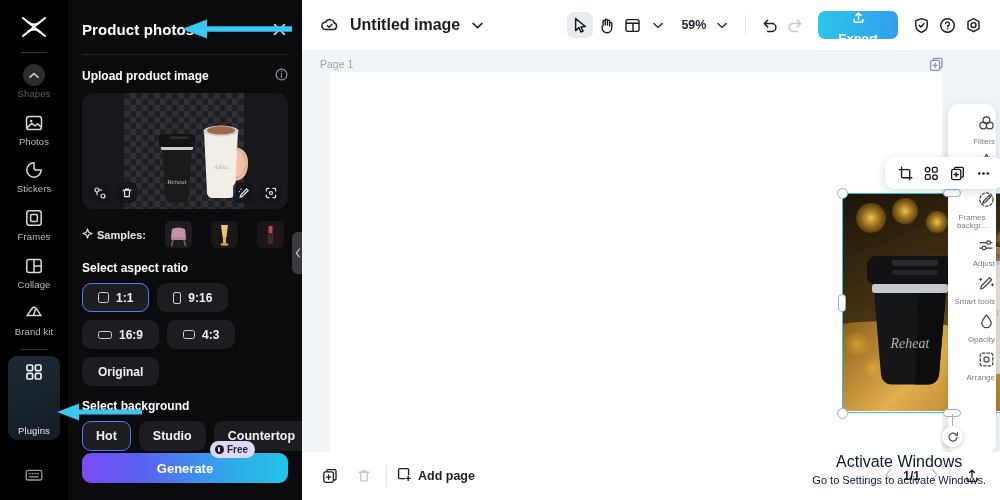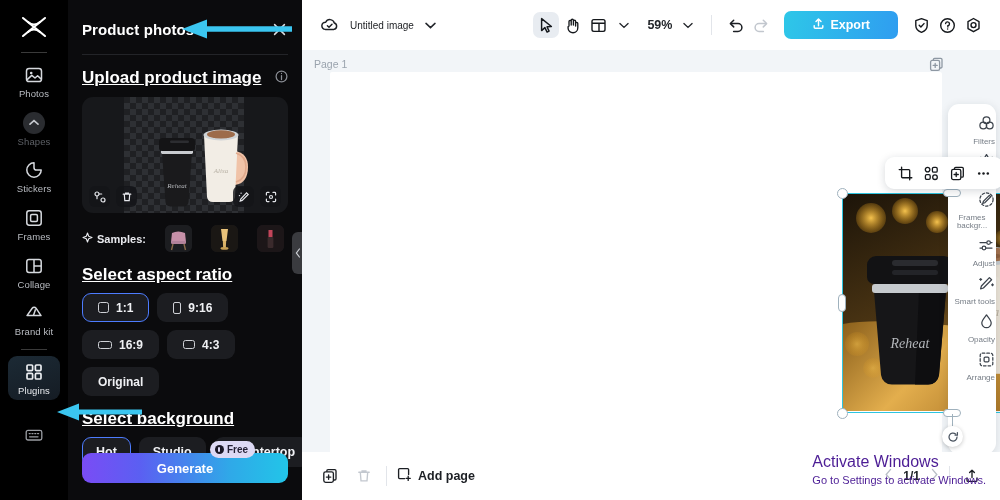--- a/index.html
+++ b/index.html
@@ -22,21 +22,21 @@
     width: 52px; display: flex; flex-direction: column; align-items: center;
     justify-content: center; padding: 5px 0 4px; border-radius: 9px;
     margin-bottom: 3px; cursor: pointer; position: relative;
   }
   .rail-item .ico { width: 22px; height: 22px; display:flex; align-items:center; justify-content:center; }
   .rail-item .lbl {
     font-size: 9.5px; color: #b9bcc2; margin-top: 3px; line-height: 1.12;
     text-align: center; letter-spacing: .1px;
   }
   .rail-item.dim .lbl { color: #5d6066; }
-  .rail-item.sel { background: linear-gradient(160deg,#1c2a35,#151c24); }
+  .rail-item.sel { background: linear-gradient(160deg,#1c2a35,#151c24); gap: 40px; }
   .rail-item.sel .lbl { color: #e8eaee; }
   .rail-scrollcap {
     width: 22px; height: 22px; border-radius: 50%; background: #2a2c30;
     display: flex; align-items: center; justify-content: center;
   }
   .rail-kbd { margin-top: 6px; }
 
   
   .panel {
     width: 234px; height: 500px; background: #0b0b0d; flex: 0 0 234px;
@@ -44,22 +44,22 @@
   }
   .panel-head {
     display: flex; align-items: center; justify-content: space-between;
     padding: 14px 14px 0 14px; height: 44px;
   }
   .panel-title { font-size: 15px; font-weight: bold; color: #fff; letter-spacing: .1px; }
   .panel-close { color: #d6d8dc; cursor: pointer; width:18px;height:18px; display:flex;align-items:center;justify-content:center;}
   .panel-rule { height: 1px; background: #232428; margin: 10px 14px 0; }
 
   .sec-title {
-    font-size: 17px; font-weight: bold; color: #fff; padding: 13px 14px 0;
-    display: flex; align-items: center; justify-content: space-between; text-decoration: underline;
+    font-size: 12px; font-weight: bold; color: #fff; padding: 13px 14px 0;
+    display: flex; align-items: center; justify-content: space-between;
   }
   .info-dot { color: #8b8e95; }
 
   .upload-card {
     margin: 9px 14px 0; height: 116px; border-radius: 11px;
     background: #17181b; position: relative; overflow: hidden;
   }
   .checker {
     position: absolute; left: 42px; top: 0; width: 120px; height: 116px;
     background-image:
@@ -122,35 +122,35 @@
 
   
   .arrow { position: absolute; z-index: 40; pointer-events: none; }
 
   
   .editor { flex: 1; height: 500px; display: flex; flex-direction: column; background: #f7f9fb; position: relative;}
   .topbar {
     height: 50px; background: #fff; display: flex; align-items: center;
     padding: 0 14px; flex: 0 0 50px; position: relative; z-index: 12;
   }
-  .doc-name { font-size: 10px; color: #1b1d21; font-weight: normal; margin-left: 8px;}
+  .doc-name { font-size: 16px; color: #1b1d21; font-weight: bold; margin-left: 8px;}
   .tb-ico { width: 26px; height: 26px; display:flex;align-items:center;justify-content:center; cursor:pointer; border-radius:6px;}
   .tb-gap { width: 10px; }
   .tool-sel { background: #e8ecf1; border-radius: 7px; }
   .zoomtxt { font-size: 12.5px; color: #23262b; font-weight: bold; }
   .vline { width: 1px; height: 20px; background: #e2e5ea; margin: 0 10px; }
   .export-btn {
-    height: 28px; border-radius: 7px; padding: 0 28px;
+    height: 28px; border-radius: 7px; padding: 0 20px;
     background: linear-gradient(100deg,#2ec7e8,#2f9df0);
     color: #fff; font-size: 12.5px; font-weight: bold;
-    display: flex; align-items: center; gap: 5px; cursor: pointer;
+    display: flex; align-items: center; gap: 5px; cursor: pointer; flex-direction: column;
   }
 
   .stage { flex: 1; position: relative; overflow: hidden; background: #f2f5f8; }
-  .page-lbl { position: absolute; left: 12px; top: 8px; font-size: 10.5px; color: #9aa3ad; }
+  .page-lbl { position: absolute; left: 18px; top: 8px; font-size: 10.5px; color: #9aa3ad; }
   .canvas-sheet {
     position: absolute; left: 28px; top: 22px; width: 612px; height: 385px;
     background: #fff; border-radius: 2px;
   }
   .layers-ico { position: absolute; right: 56px; top: 7px; cursor: pointer; }
 
   .photo-frame {
     position: absolute; left: 540px; top: 143px; width: 220px; height: 220px;
     overflow: hidden; border: 1.6px solid #2ec5e0;
   }
@@ -189,61 +189,61 @@
   .bottombar {
     height: 48px; background: #fff; display: flex; align-items: center;
     padding: 0 16px; flex: 0 0 48px; position: relative; z-index: 12;
   }
   .bb-ico { width: 24px; height: 24px; display:flex;align-items:center;justify-content:center;cursor:pointer;}
   .addpage { display: flex; align-items: center; gap: 6px; font-size: 12.5px; font-weight: bold; color: #1c1f24; cursor: pointer; }
   .pager { display: flex; align-items: center; gap: 10px; font-size: 12px; color: #20242a; font-weight: bold;}
   .chev-pg { color: #b9bfc7; cursor: pointer; }
 
   .watermark {
-    position: absolute; right: 14px; bottom: 14px; 
-    color: #4c1d95; z-index: 30; pointer-events: none;
+    position: absolute; right: 14px; bottom: 14px; text-align: center;
+    color: #0f172a; z-index: 30; pointer-events: none;
   }
   .wm1 { font-size: 16px; }
   .wm2 { font-size: 11px; margin-top: 3px; }
 </style>
 </head>
 <body>
 
 <div id="app">
 
   <div class="rail">
     <div class="rail-logo">
       <svg width="30" height="26" viewBox="0 0 30 26" fill="none" stroke="#fff" stroke-width="2.1" stroke-linecap="round">
         <path d="M4 4 L26 22 M26 4 L4 22"></path>
           <path d="M9 8 Q15 13 21 8"></path>
           <path d="M9 18 Q15 13 21 18"></path>
       </svg>
     </div>
     <div class="rail-div"></div>
 
+    <div class="rail-item dim">
+      <div class="ico">
+        <div class="rail-scrollcap">
+          <svg width="10" height="7" viewBox="0 0 10 7" fill="none" stroke="#c6c9ce" stroke-width="1.6" stroke-linecap="round">
+              <path d="M1 5.2 L5 1.6 L9 5.2"></path>
+            </svg>
+        </div>
+      </div>
+      <div class="lbl">Shapes</div>
+    </div>
+
     <div class="rail-item">
       <div class="ico">
         <svg width="20" height="20" viewBox="0 0 20 20" fill="none" stroke="#d6d9de" stroke-width="1.5">
           <rect x="2.5" y="3.5" width="15" height="13" rx="2.6"></rect>
             <circle cx="7.2" cy="8" r="1.3" fill="#d6d9de" stroke="none"></circle>
           <path d="M3.4 14.4 L7.8 10.4 L11 13 L13.6 10.8 L16.7 13.6" stroke-linejoin="round" stroke-linecap="round"></path>
         </svg>
       </div>
       <div class="lbl">Photos</div>
-    </div>
-
-    <div class="rail-item dim">
-      <div class="ico">
-        <div class="rail-scrollcap">
-          <svg width="10" height="7" viewBox="0 0 10 7" fill="none" stroke="#c6c9ce" stroke-width="1.6" stroke-linecap="round">
-              <path d="M1 5.2 L5 1.6 L9 5.2"></path>
-            </svg>
-        </div>
-      </div>
-      <div class="lbl">Shapes</div>
     </div>
 
     <div class="rail-item">
       <div class="ico">
         <svg width="20" height="20" viewBox="0 0 20 20" fill="none" stroke="#d6d9de" stroke-width="1.5" stroke-linejoin="round">
           <path d="M10 2.8 A7.2 7.2 0 1 0 17.2 10 L12.6 10 A2.6 2.6 0 0 1 10 7.4 Z"></path>
         </svg>
       </div>
       <div class="lbl">Stickers</div>
     </div>

